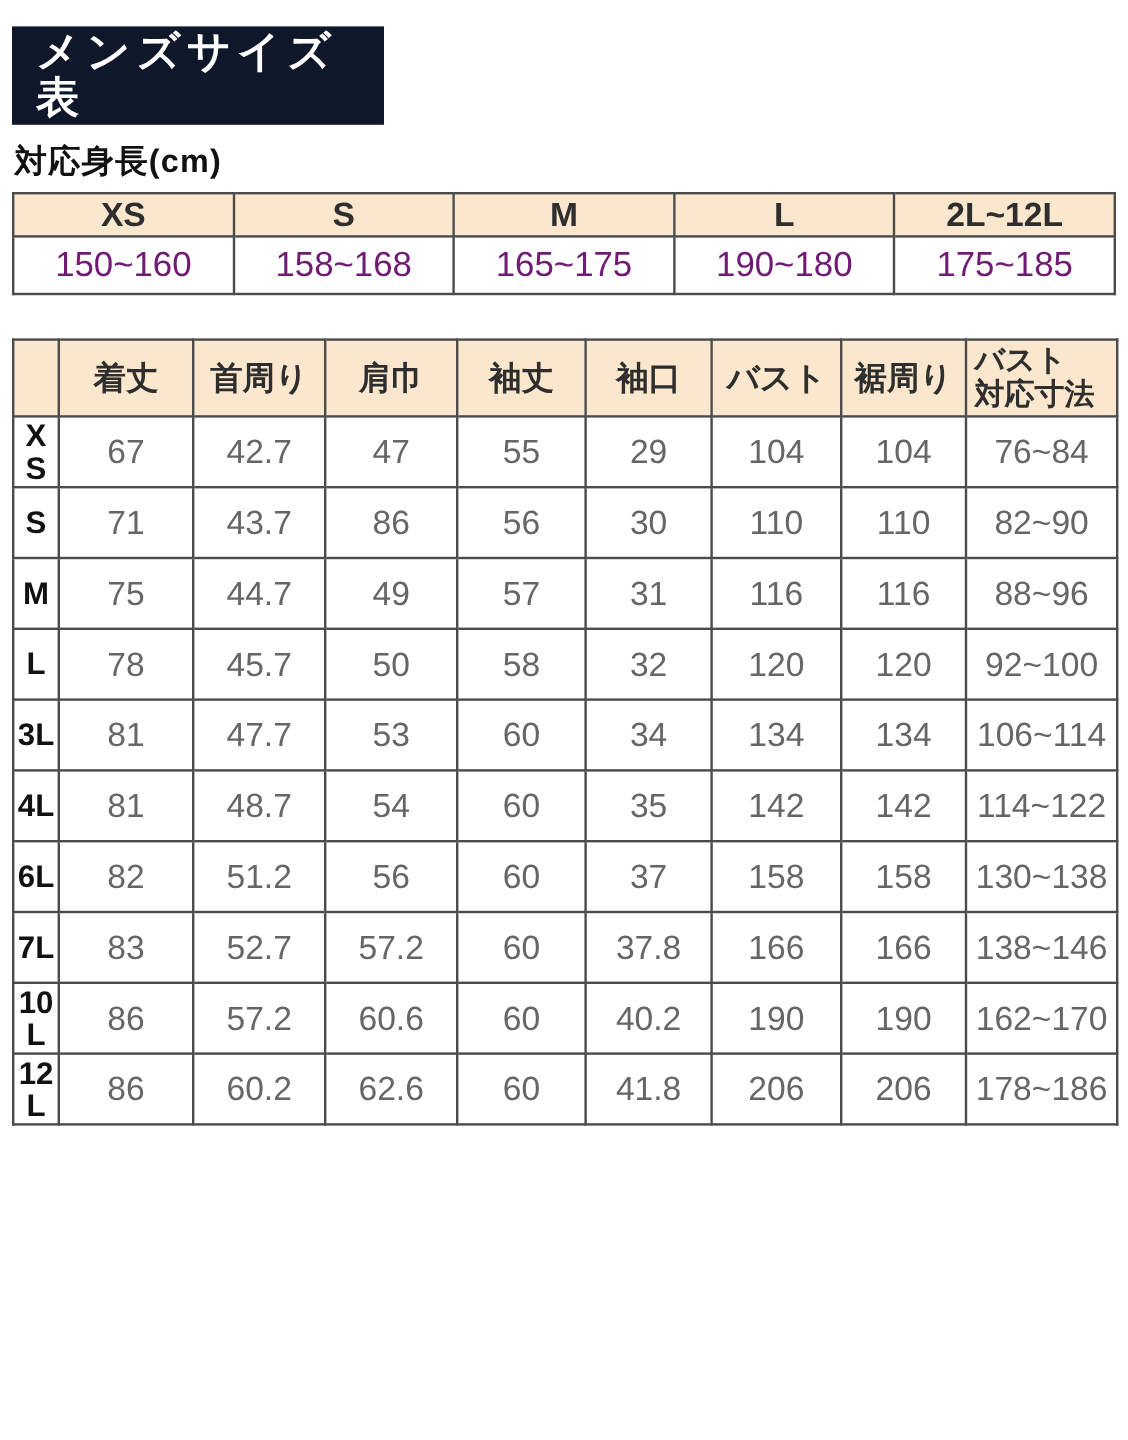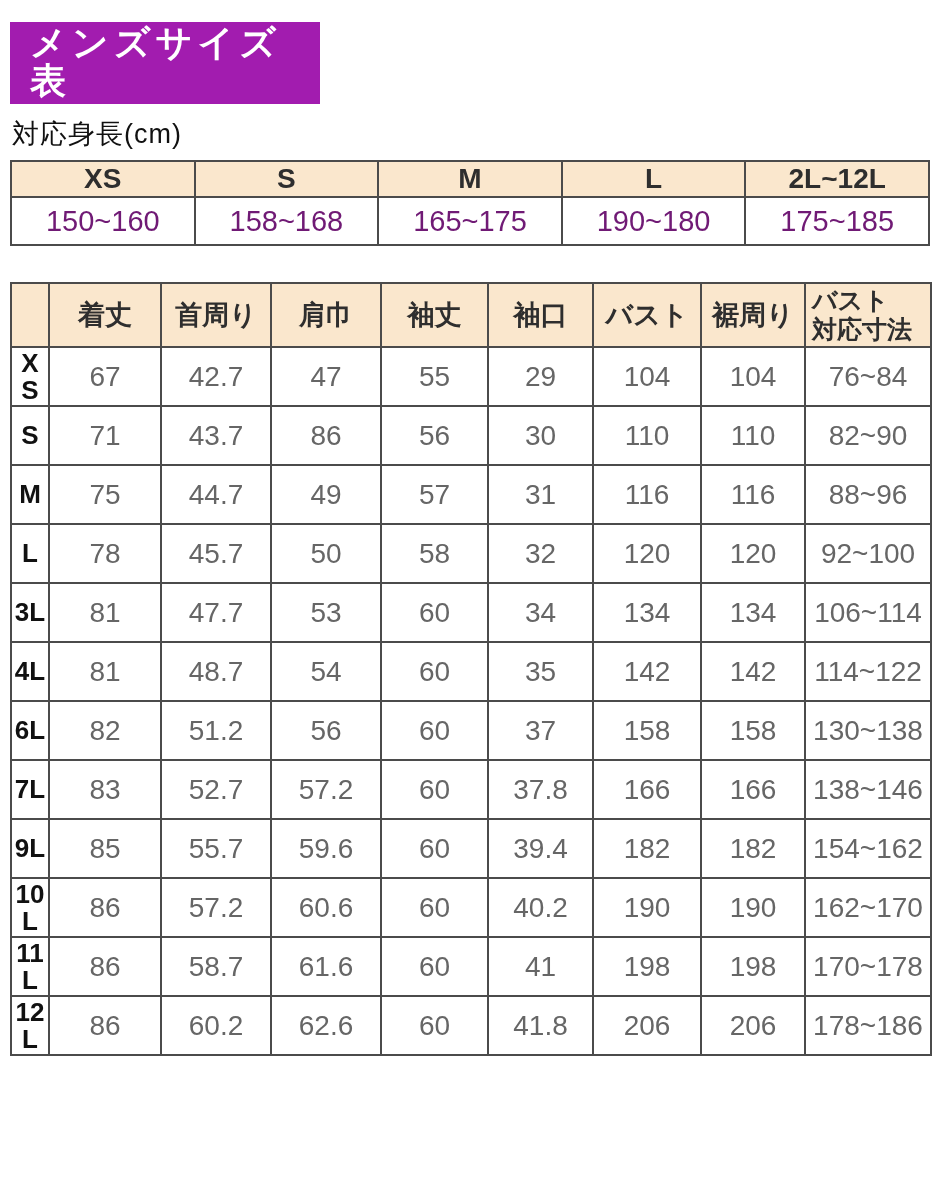--- a/index.html
+++ b/index.html
@@ -8,32 +8,32 @@
     background: #ffffff;
     font-family: "Liberation Sans", "DejaVu Sans", sans-serif;
   }
   .page { width: 940px; height: 1200px; overflow: hidden; }
 
   .title-badge {
     display: block;
     width: 270px;
     margin: 22px 0 0 10px;
     padding: 2px 20px 4px 20px;
-    background: #a21caf;
+    background: #0f172a;
     color: #ffffff;
     font-size: 36px;
     font-weight: bold;
     letter-spacing: 5px;
     line-height: 38px;
   }
 
   .height-label {
     margin: 12px 0 8px 12px;
     font-size: 27px;
-    font-weight: normal;
+    font-weight: bold;
     color: #111111;
     letter-spacing: 1px;
   }
 
   table {
     border-collapse: collapse;
     table-layout: fixed;
     margin-left: 10px;
     width: 920px;
   }
@@ -215,53 +215,31 @@
           <td>83</td>
           <td>52.7</td>
           <td>57.2</td>
           <td>60</td>
           <td>37.8</td>
           <td>166</td>
           <td>166</td>
           <td>138~146</td>
         </tr>
         <tr>
-          <th class="row-label">9L</th>
-          <td>85</td>
-          <td>55.7</td>
-          <td>59.6</td>
-          <td>60</td>
-          <td>39.4</td>
-          <td>182</td>
-          <td>182</td>
-          <td>154~162</td>
-        </tr>
-        <tr>
           <th class="row-label">10L</th>
           <td>86</td>
           <td>57.2</td>
           <td>60.6</td>
           <td>60</td>
           <td>40.2</td>
           <td>190</td>
           <td>190</td>
           <td>162~170</td>
         </tr>
         <tr>
-          <th class="row-label">11L</th>
-          <td>86</td>
-          <td>58.7</td>
-          <td>61.6</td>
-          <td>60</td>
-          <td>41</td>
-          <td>198</td>
-          <td>198</td>
-          <td>170~178</td>
-        </tr>
-        <tr>
           <th class="row-label">12L</th>
           <td>86</td>
           <td>60.2</td>
           <td>62.6</td>
           <td>60</td>
           <td>41.8</td>
           <td>206</td>
           <td>206</td>
           <td>178~186</td>
         </tr>

